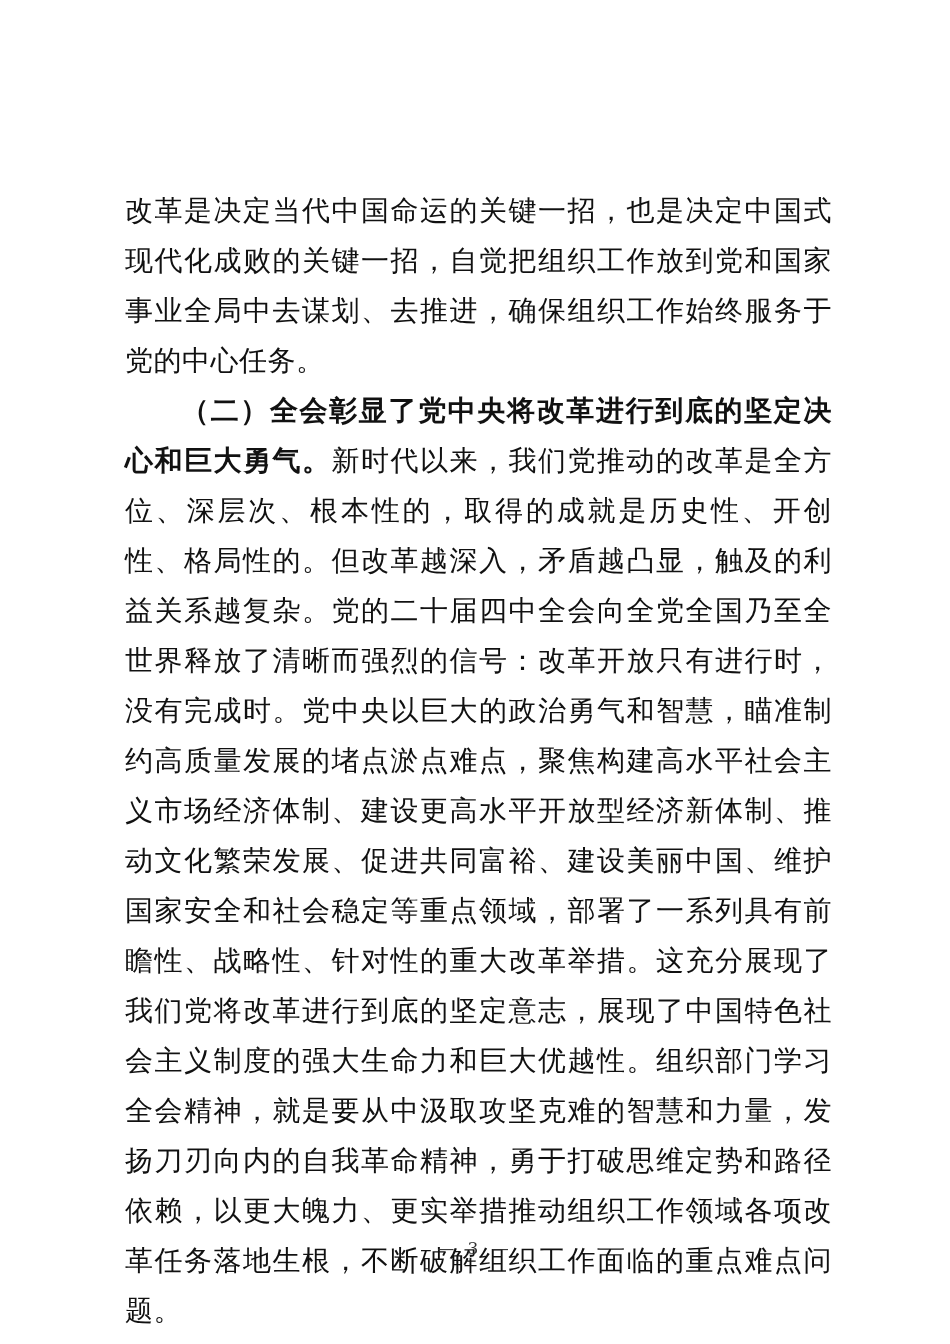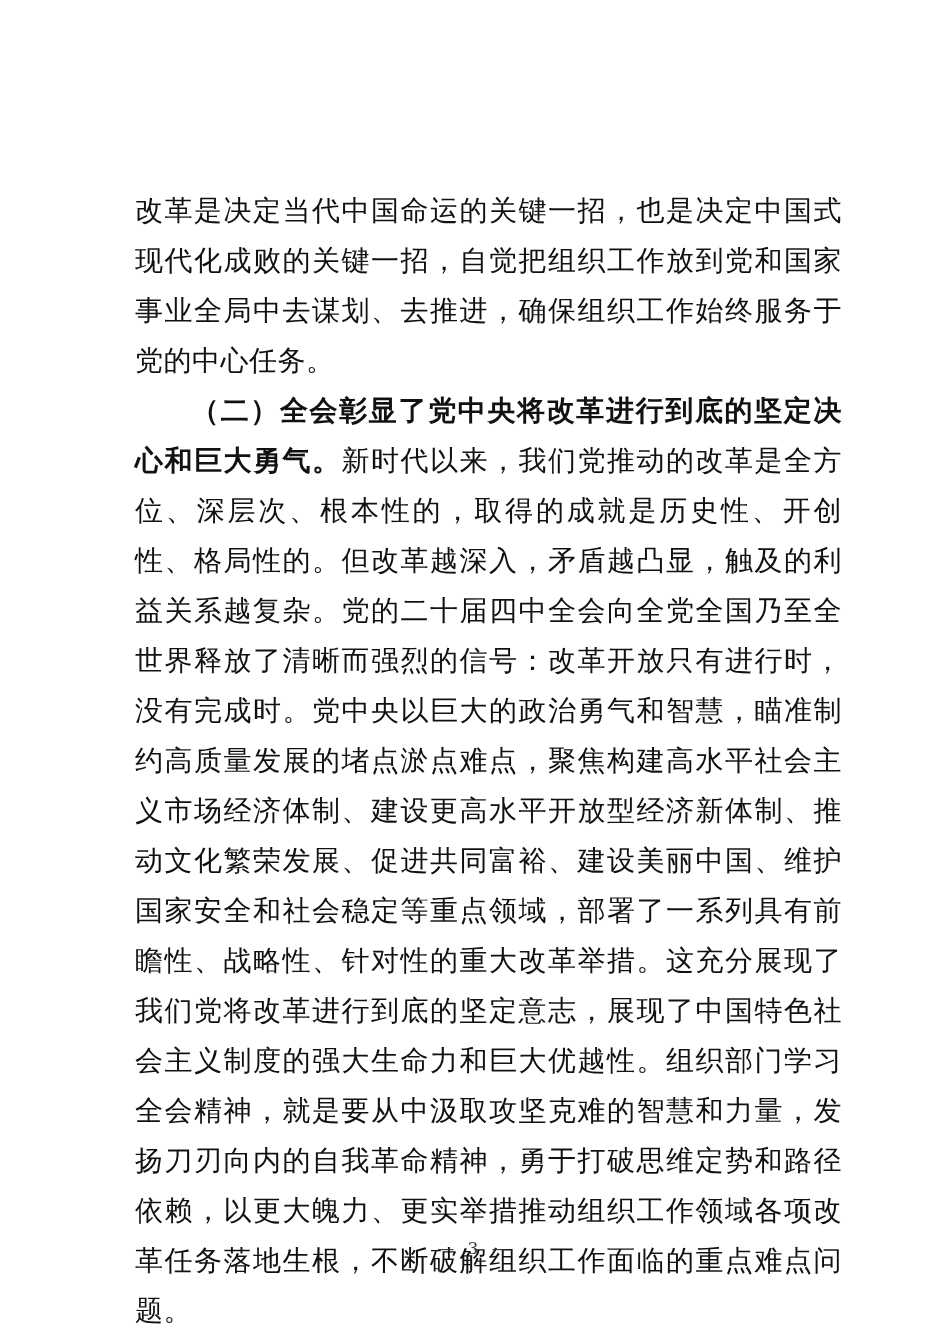--- a/index.html
+++ b/index.html
@@ -12,21 +12,21 @@
     width: 950px;
     height: 1344px;
     background: #ffffff;
     overflow: hidden;
     font-family: "DejaVu Serif", "Liberation Serif", serif;
     color: #111111;
   }
   .doc-content {
     position: absolute;
     top: 186px;
-    left: 135px;
+    left: 125px;
     width: 707px;
     font-size: 28px;
     line-height: 50px;
     text-align: justify;
     text-justify: inter-character;
     letter-spacing: 0.5px;
   }
   .para {
     margin: 0;
     padding: 0;

